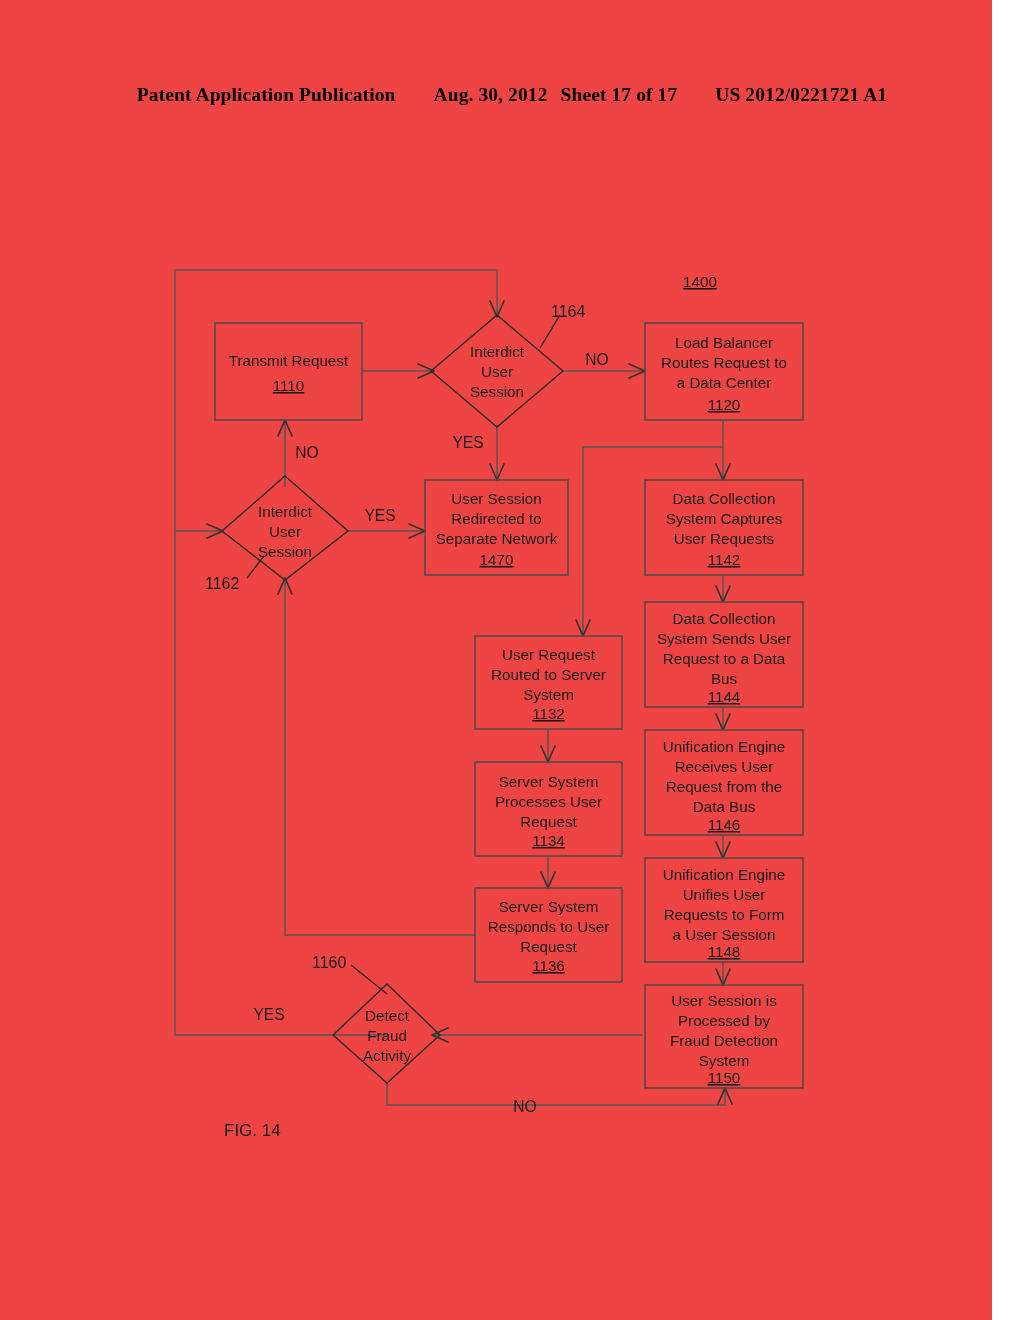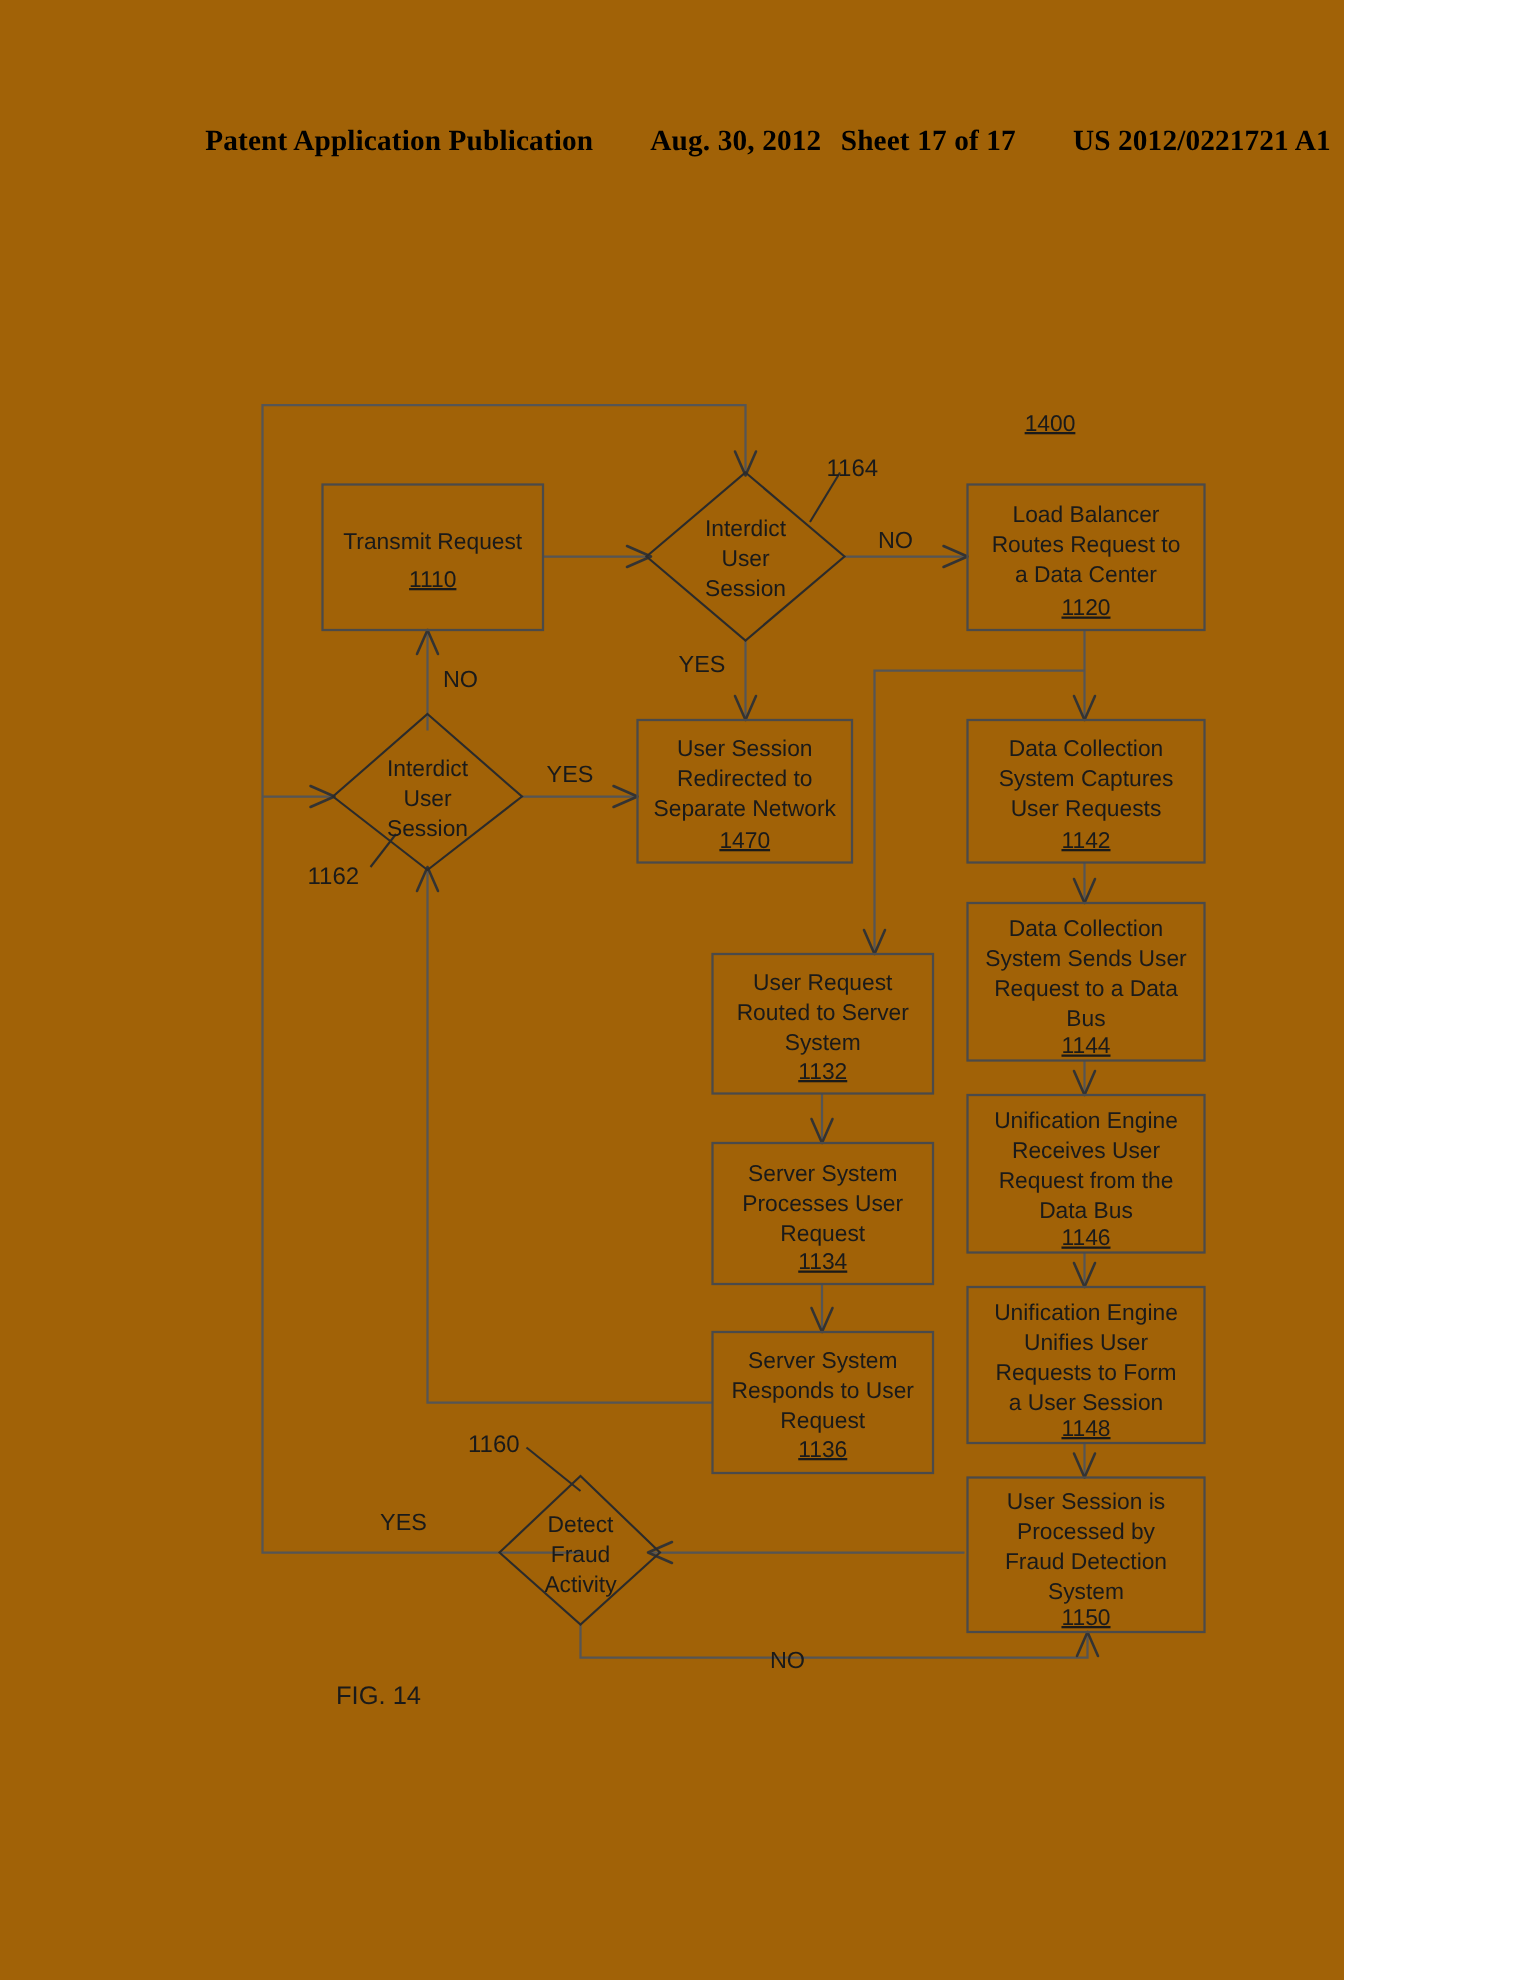--- a/index.html
+++ b/index.html
@@ -12,23 +12,23 @@
     height: 1320px;
     position: relative;
     font-family: "Liberation Sans", sans-serif;
     color: #000000;
     overflow: hidden;
   }
   #page {
     position: absolute;
     left: 0;
     top: 0;
-    width: 896px;
+    width: 992px;
     height: 1320px;
-    background: #a16207;
+    background: #ef4444;
   }
   
   .pat-header {
     position: absolute;
     left: 0;
     top: 84px;
     width: 1024px;
     text-align: center;
     font-family: "Liberation Serif", serif;
     font-weight: bold;

